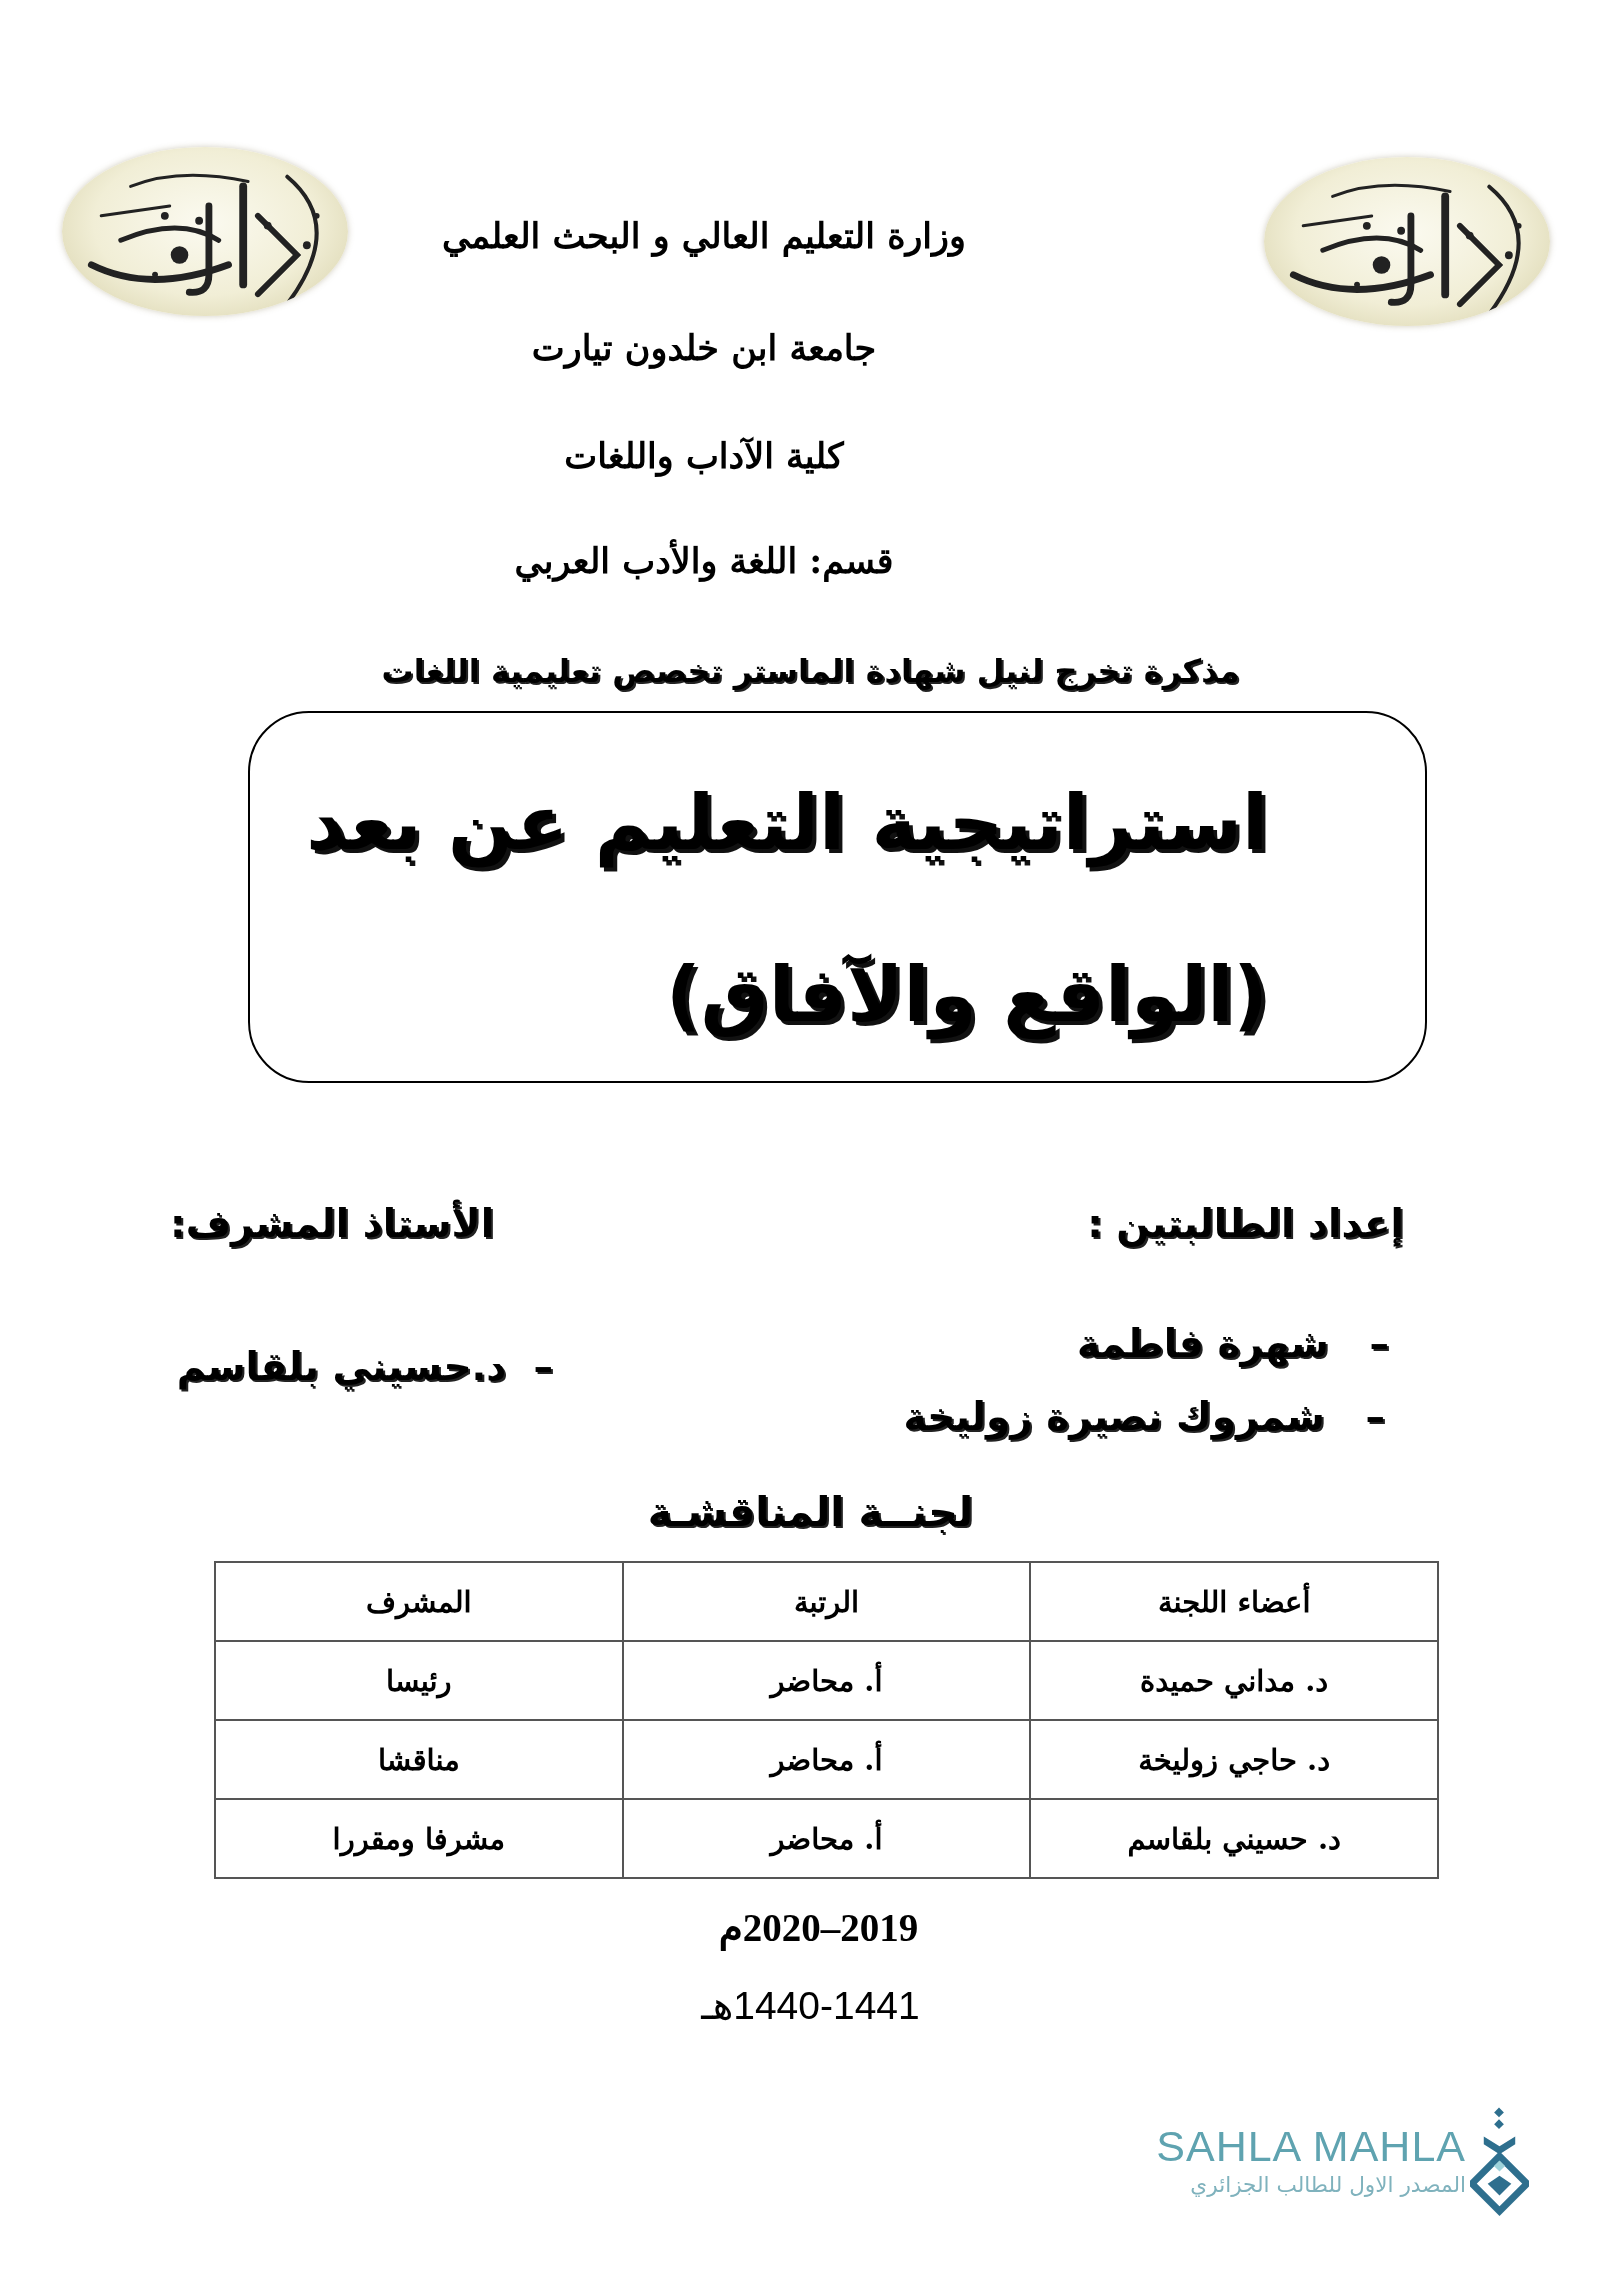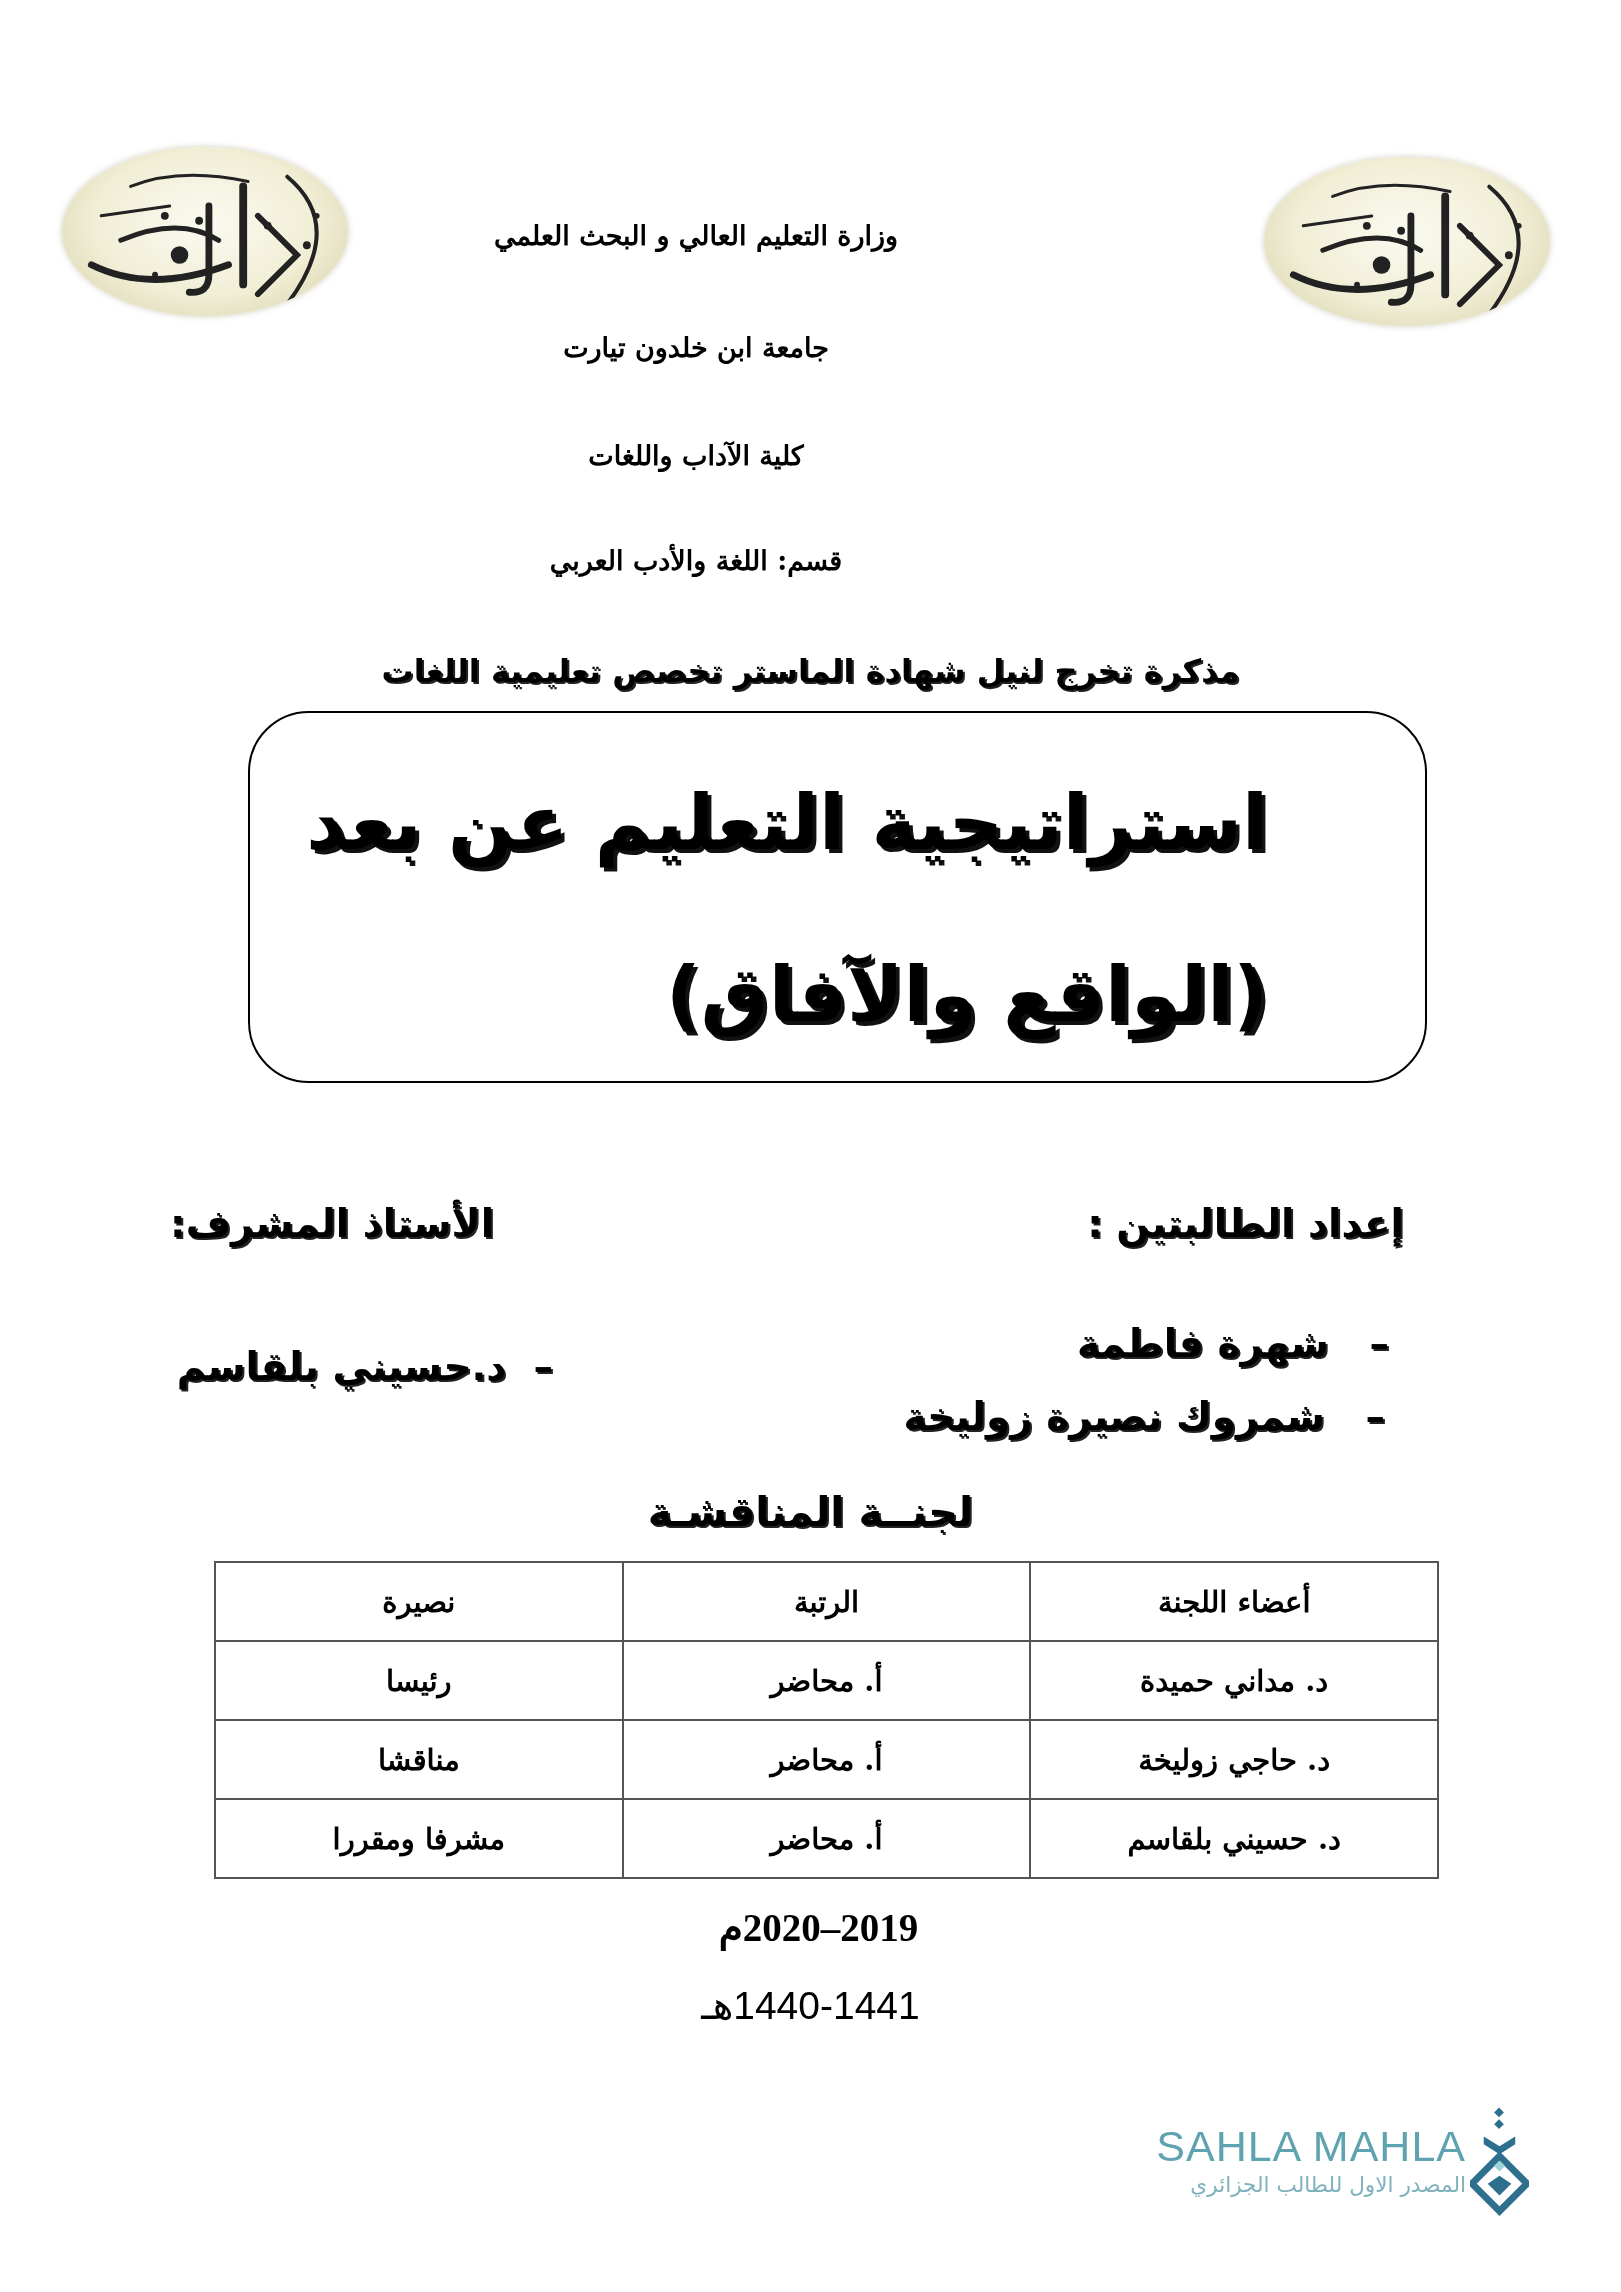--- a/index.html
+++ b/index.html
@@ -1,19 +1,19 @@
 <!DOCTYPE html>
 <html><head>
 <meta charset="utf-8">
 <style>
   html, body { margin:0; padding:0; background:#ffffff; }
   body { width:1621px; height:2293px; position:relative; overflow:hidden;
          font-family:"DejaVu Serif","Liberation Serif",serif; color:#000; }
   .abs { position:absolute; }
-  .hdr { left:8px; width:1376px; text-align:center; font-weight:bold; font-size:27px; line-height:47px; direction:rtl; }
+  .hdr { left:16px; width:1376px; text-align:center; font-weight:bold; font-size:35px; line-height:47px; direction:rtl; }
   .logo { width:286px; height:169px; border-radius:50%;
           background:radial-gradient(ellipse at 50% 45%, #fbfaf0 0%, #f1eed6 55%, #ddd8b4 85%, #c8c29c 100%);
           box-shadow:0 0 5.9px rgba(120,110,70,0.35); overflow:hidden; }
   .logo svg { width:100%; height:100%; display:block; }
   .subtitle { left:0; width:1621px; text-align:center; font-weight:bold; font-size:32px; line-height:59px;
               font-family:"DejaVu Sans","Liberation Sans",sans-serif; direction:rtl;
               text-shadow:2px 2px 0 #222; }
   .title-box { left:248px; top:711px; width:1179px; height:372px; border:2.5px solid #000;
                border-radius:61px; box-sizing:border-box; }
   .title-line { left:248px; width:1020px; text-align:right; font-weight:bold; font-size:76px; line-height:108px;
@@ -118,21 +118,21 @@
   <span>د.حسيني بلقاسم</span>
 </div>
 
 <div class="abs committee-title" style="top:1483px;">لجنــة المناقشـة</div>
 
 <table class="committee">
   <tbody>
       <tr>
     <td>أعضاء اللجنة</td>
     <td>الرتبة</td>
-    <td>نصيرة</td>
+    <td>المشرف</td>
   </tr>
   <tr>
     <td>د. مداني حميدة</td>
     <td>أ. محاضر</td>
     <td>رئيسا</td>
   </tr>
   <tr>
     <td>د. حاجي زوليخة</td>
     <td>أ. محاضر</td>
     <td>مناقشا</td>

